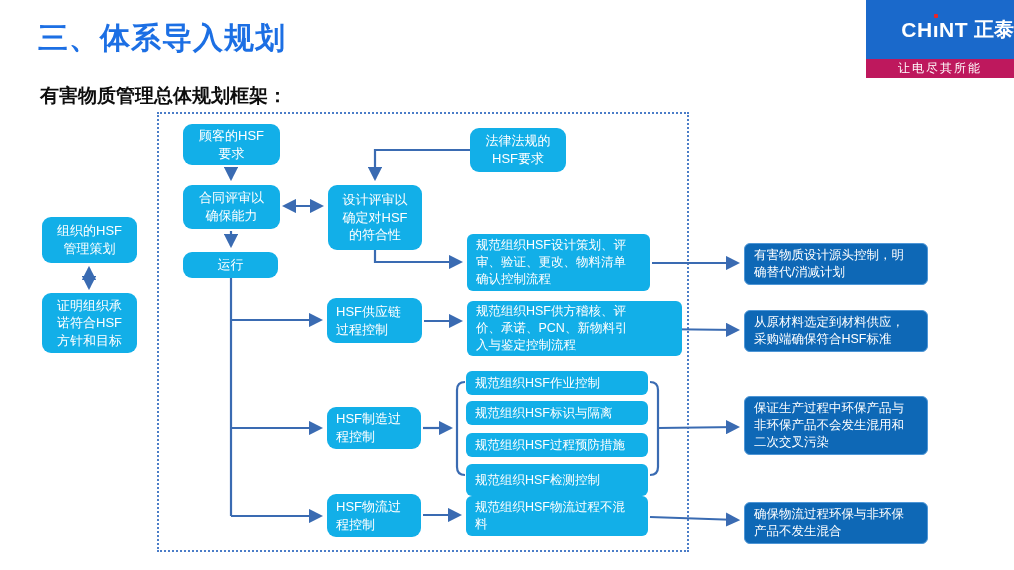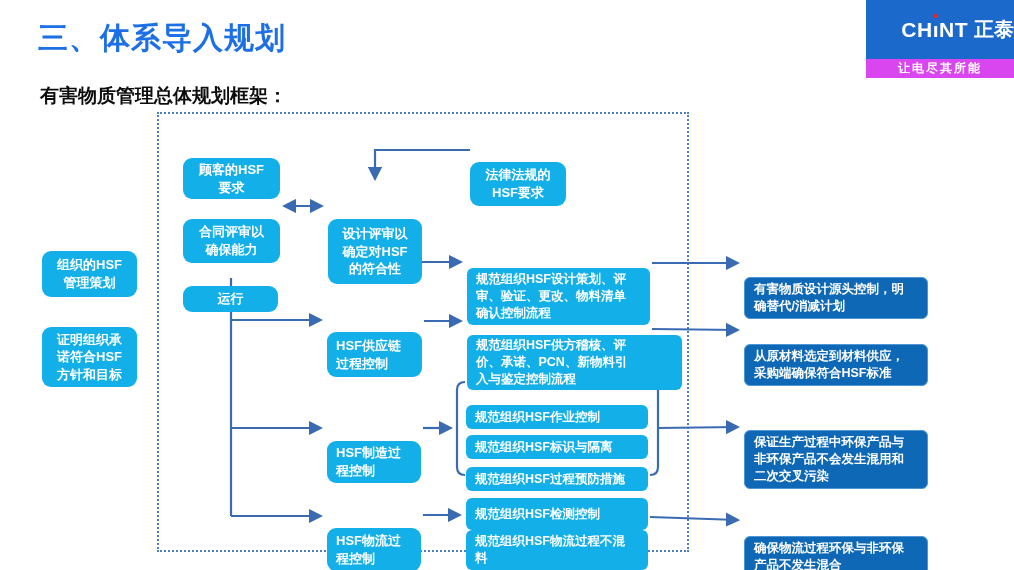--- a/index.html
+++ b/index.html
@@ -24,34 +24,34 @@
     align-items:center; justify-content:flex-end; gap:6px;
   }
   .logo-latin { font-size:21px; font-weight:bold; letter-spacing:0.5px; position:relative; }
   .logo-i { position:relative; font-style:normal; }
   .logo-i .dot {
     position:absolute; left:1px; top:-4px; width:4px; height:4px;
     background:#e8262a; border-radius:1px;
   }
   .logo-cn { font-size:20px; font-weight:bold; }
   .logo-strip {
-    height:19px; background:#d946ef; color:#fff; font-size:12px; font-weight:bold;
+    height:19px; background:#be185d; color:#fff; font-size:12px; font-weight:normal;
     display:flex; align-items:center; justify-content:center; letter-spacing:2px;
   }
   
   .diagram { position:absolute; inset:0; }
   .dashed-frame {
     position:absolute; left:157px; top:112px; width:532px; height:440px;
     border:2px dotted #4b7dc8; z-index:0;
   }
   svg.connectors { position:absolute; left:0; top:0; z-index:1; pointer-events:none; }
   .node {
-    position:absolute; z-index:2; color:#ffffff; font-weight:bold;
+    position:absolute; z-index:2; color:#ffffff; font-weight:normal;
     white-space:pre-line; display:flex; align-items:center;
-    border-radius:9px; font-size:13px; line-height:1.35;margin-top:34px;
+    border-radius:9px; font-size:13px; line-height:1.35;
   }
   .cyan { background:#12afe8; }
   .dark { background:#0e68b6; border:1px solid #4e96d6; }
   .c { justify-content:center; text-align:center; padding:2px 5px; }
   .l { justify-content:flex-start; text-align:left; padding:3px 9px; }
   .sm { font-size:12.5px; border-radius:6px; }
   
   #n-org-planning    { left:42px;  top:217px; width:95px;  height:46px; }
   #n-org-commitment  { left:42px;  top:293px; width:95px;  height:60px; }
   #n-customer        { left:183px; top:124px; width:97px;  height:41px; }

